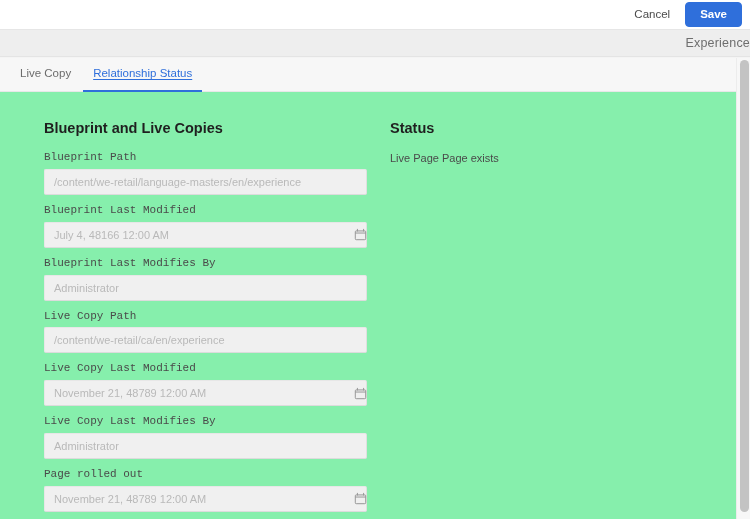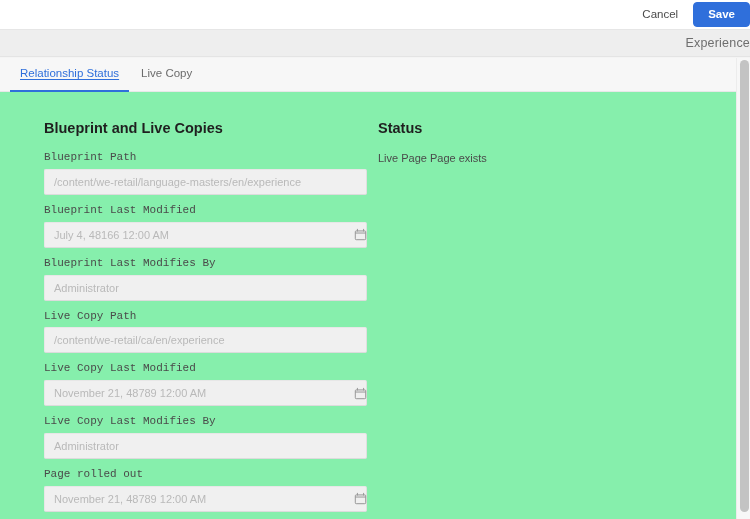--- a/index.html
+++ b/index.html
@@ -24,20 +24,21 @@
 
   
   .actionbar {
     position: absolute;
     left: 0; top: 0;
     width: 750px; height: 29px;
     background: #ffffff;
     display: flex;
     align-items: center;
     justify-content: flex-end;
+    padding-right: 8px;
   }
   .btn-cancel {
     font-size: 11.5px;
     color: #4b4b4b;
     background: transparent;
     border: none;
     padding: 5px 9px;
     margin-right: 6px;
     cursor: pointer;
     line-height: 1;
@@ -111,21 +112,21 @@
     width: 742px;
     height: 427px;
     background: #86efac;
     padding: 28px 0 0 0;
   }
   .cols {
     display: flex;
     align-items: flex-start;
   }
   .col-left { width: 330px; margin-left: 44px; }
-  .col-right { width: 250px; margin-left: 4px; }
+  .col-right { width: 250px; margin-left: 16px; }
 
   .section-title {
     font-size: 14.5px;
     font-weight: 700;
     color: #1f1f1f;
     margin: 0 0 14px 0;
     line-height: 1.2;
   }
   .status-line {
     font-size: 11px;
@@ -200,25 +201,25 @@
   <div class="actionbar">
     <button class="btn-cancel">Cancel</button>
     <button class="btn-save">Save</button>
   </div>
 
   <div class="titlestrip">
     <div class="title">Experience</div>
   </div>
 
   <div class="tabbar">
+    <div class="tab">
+      <span class="tab-label">Live Copy</span>
+    </div>
     <div class="tab active">
       <span class="tab-label">Relationship Status</span>
-    </div>
-    <div class="tab">
-      <span class="tab-label">Live Copy</span>
     </div>
   </div>
 
   <div class="content">
     <div class="cols">
 
       <div class="col-left">
         <h2 class="section-title">Blueprint and Live Copies</h2>
 
         <div class="field">

